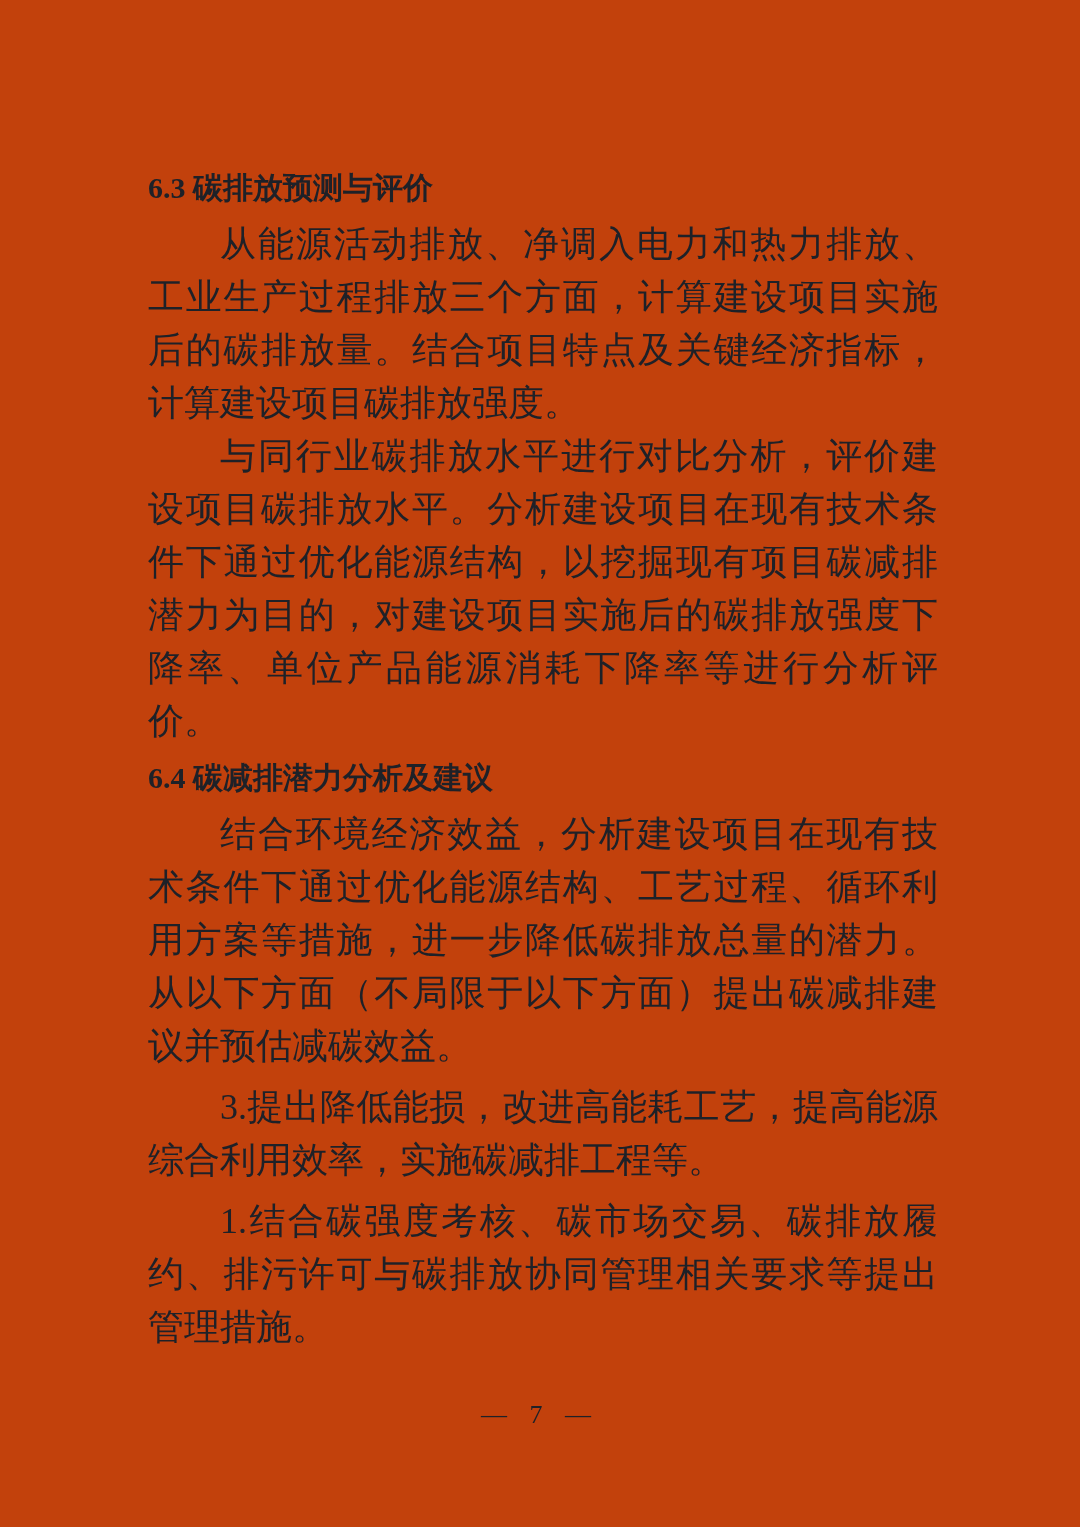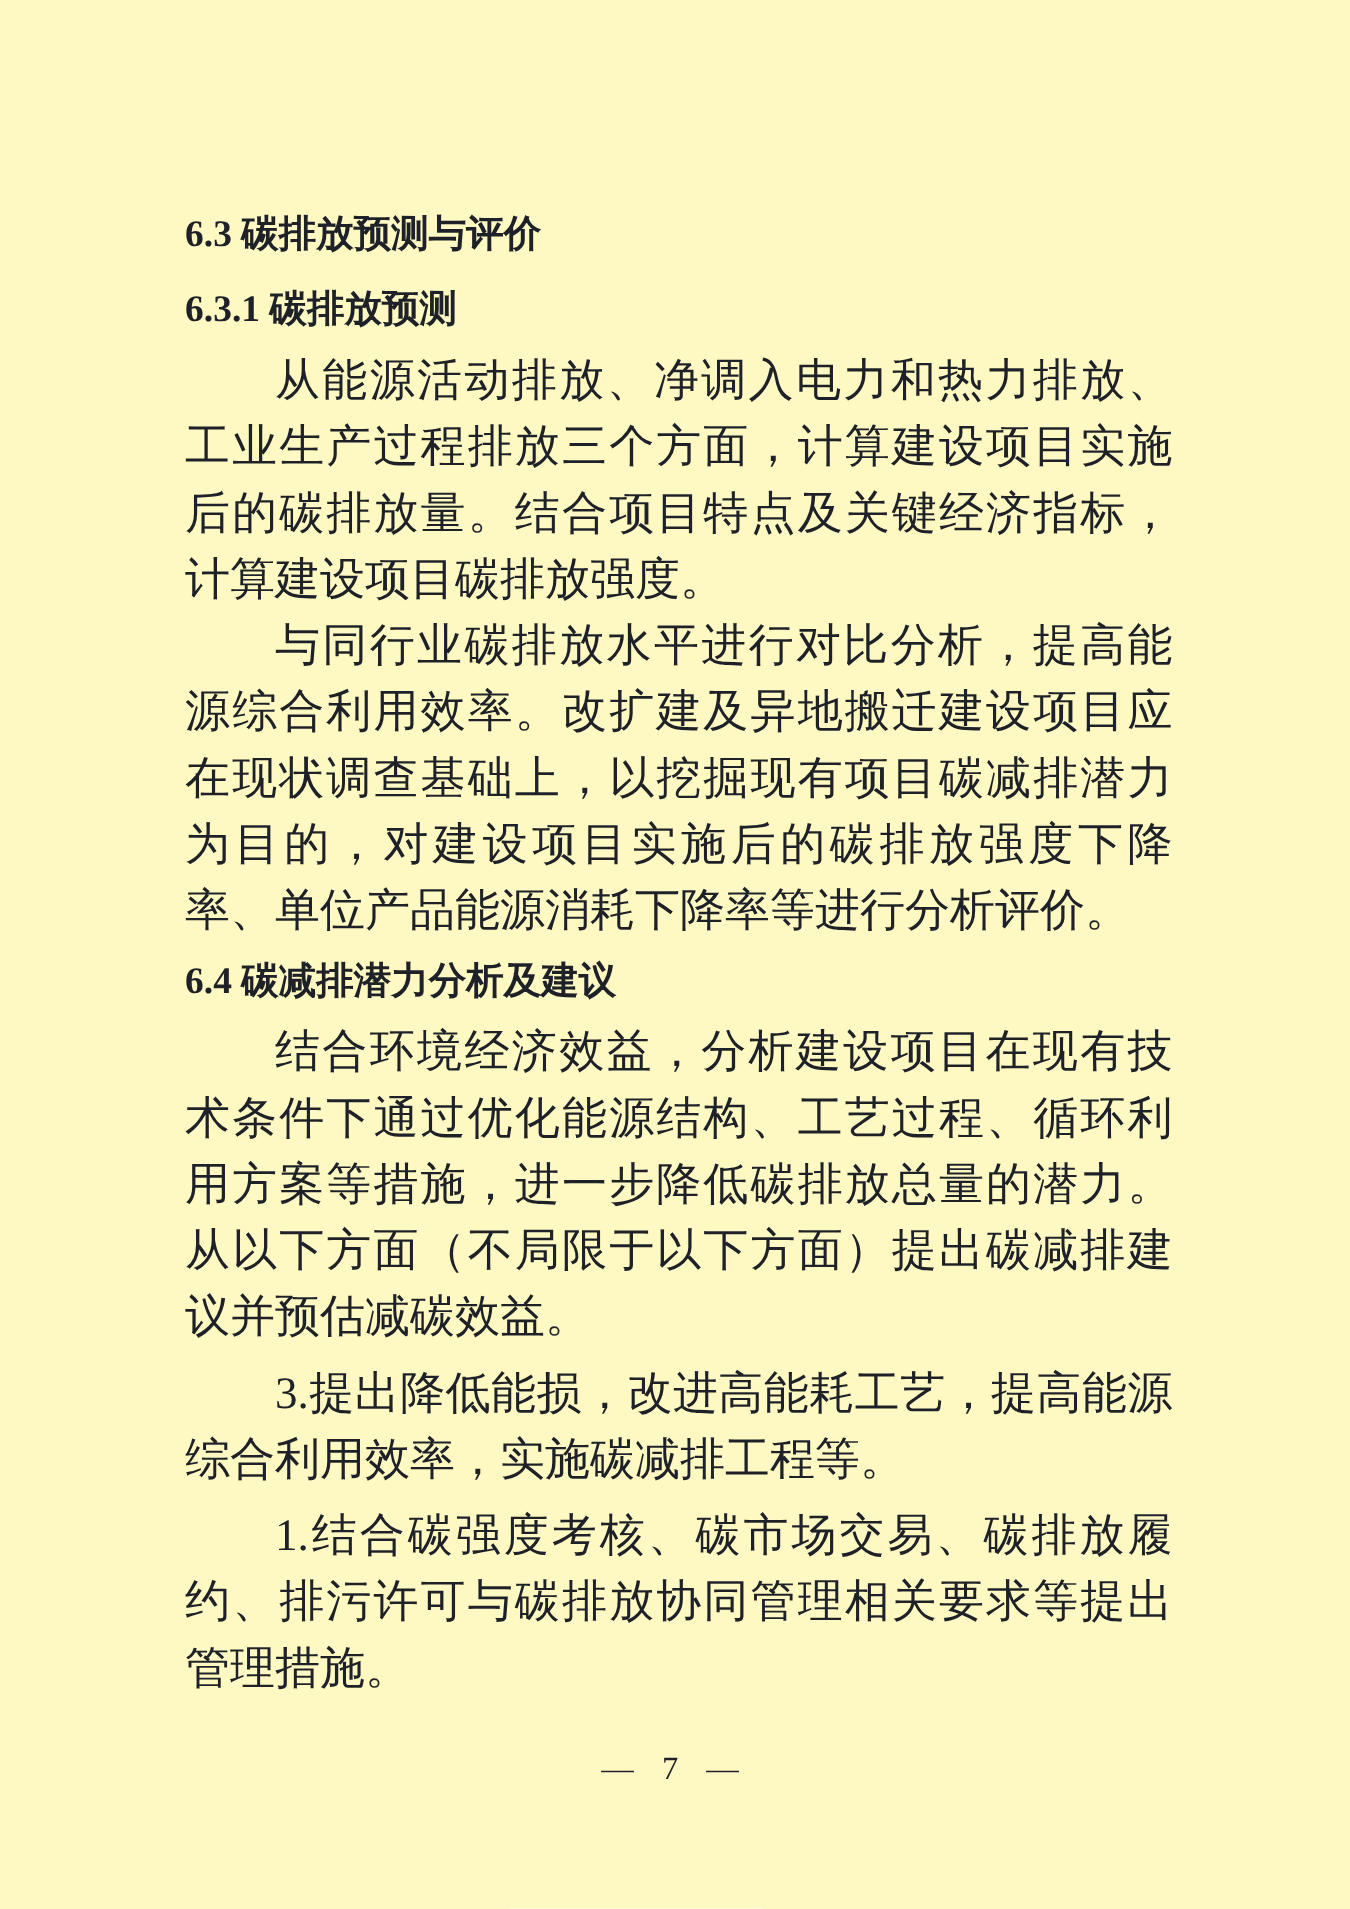--- a/index.html
+++ b/index.html
@@ -4,21 +4,21 @@
 <style>
   html, body {
     margin: 0;
     padding: 0;
     background: #ffffff;
   }
   .page {
     position: relative;
     width: 1080px;
     height: 1527px;
-    background: #fef9c3;
+    background: #c2410c;
     overflow: hidden;
     font-family: "Liberation Serif", "DejaVu Serif", serif;
     color: #1e2128;
   }
   .content {
     position: absolute;
     left: 148px;
     top: 158px;
     width: 790px;
   }
@@ -54,26 +54,25 @@
   }
 </style>
 </head>
 <body>
 
 <div class="page">
   <div class="content">
 
     <h2 class="sec-heading">6.3 碳排放预测与评价</h2>
 
-    <h3 class="sec-heading">6.3.1 碳排放预测</h3>
 
     <p class="para">从能源活动排放、净调入电力和热力排放、工业生产过程排放三个方面，计算建设项目实施后的碳排放量。结合项目特点及关键经济指标，计算建设项目碳排放强度。</p>
 
 
-    <p class="para">与同行业碳排放水平进行对比分析，提高能源综合利用效率。改扩建及异地搬迁建设项目应在现状调查基础上，以挖掘现有项目碳减排潜力为目的，对建设项目实施后的碳排放强度下降率、单位产品能源消耗下降率等进行分析评价。</p>
+    <p class="para">与同行业碳排放水平进行对比分析，评价建设项目碳排放水平。分析建设项目在现有技术条件下通过优化能源结构，以挖掘现有项目碳减排潜力为目的，对建设项目实施后的碳排放强度下降率、单位产品能源消耗下降率等进行分析评价。</p>
 
     <h2 class="sec-heading">6.4 碳减排潜力分析及建议</h2>
 
     <p class="para">结合环境经济效益，分析建设项目在现有技术条件下通过优化能源结构、工艺过程、循环利用方案等措施，进一步降低碳排放总量的潜力。从以下方面（不局限于以下方面）提出碳减排建议并预估减碳效益。</p>
 
     <p class="para num-item">3.提出降低能损，改进高能耗工艺，提高能源综合利用效率，实施碳减排工程等。</p>
 
     <p class="para num-item">1.结合碳强度考核、碳市场交易、碳排放履约、排污许可与碳排放协同管理相关要求等提出管理措施。</p>
 
   </div>

